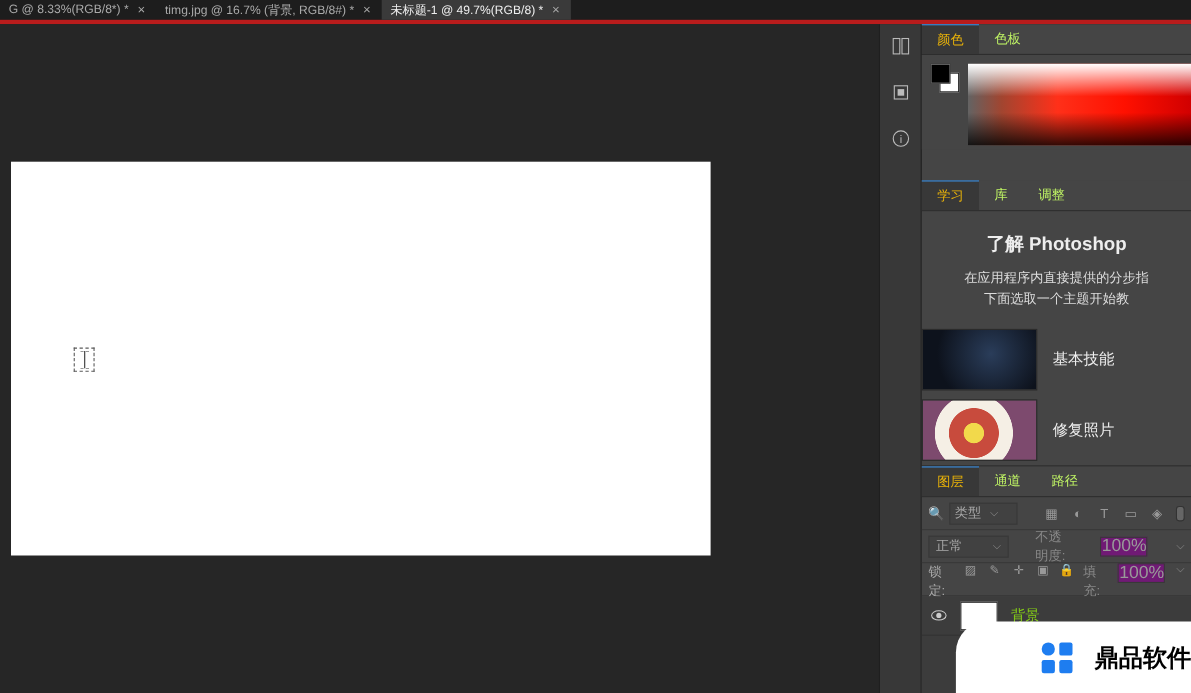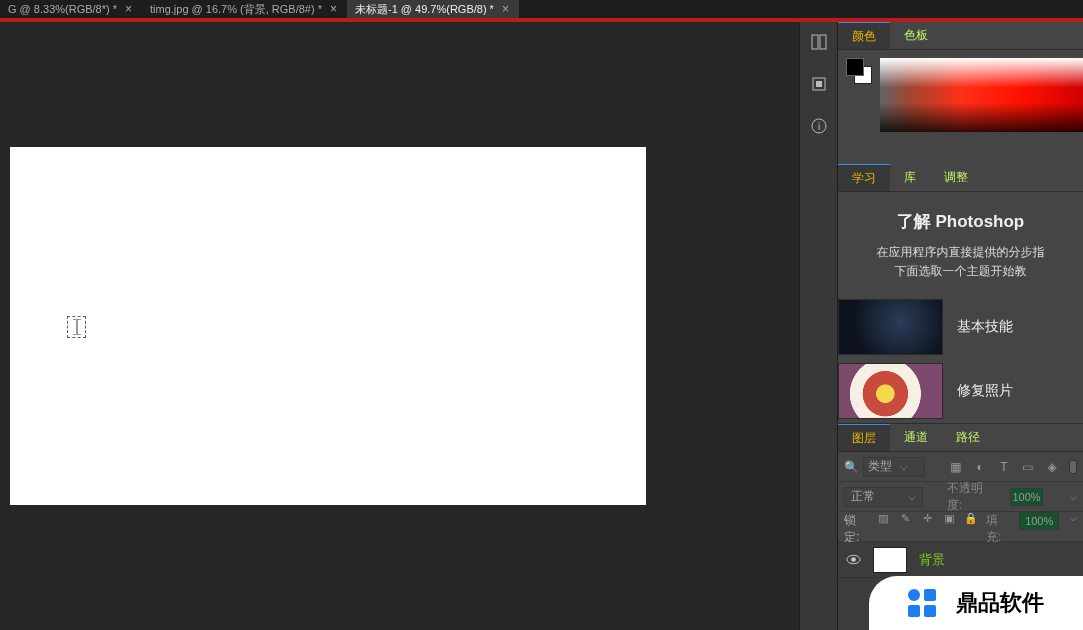--- a/index.html
+++ b/index.html
@@ -54,35 +54,35 @@
 .layers-panel { flex: 1; background: #454545; border-top: 1px solid #2d2d2d; display:flex; flex-direction:column; }
 .layer-toolbar { display:flex; align-items:center; height:30px; padding: 0 6px; border-bottom: 1px solid #383838; gap:4px; }
 .filter-drop { display:flex; align-items:center; gap:6px; color:#aaa; flex: 0 0 auto; padding: 2px 16px 2px 4px; border:1px solid #383838; background:#414141; height:20px; }
 .toolbar-icons { display:flex; gap:10px; margin-left:auto; align-items:center; }
 .tb-icon { width:14px; height:14px; color:#999; display:flex; align-items:center; justify-content:center; font-size:12px; }
 .switch-ind { width:8px; height:14px; background:#666; border-radius:3px; border:1px solid #333; }
 
 .blend-row { display:flex; align-items:center; height:30px; padding:0 6px; border-bottom:1px solid #383838; gap:24px; }
 .blend-drop { width: 100px; height:20px; border:1px solid #383838; background:#414141; color:#aaa; display:flex; align-items:center; padding:0 6px; }
 .blend-label { color:#888; margin-left:auto; }
-.pct-box { width:44px; height:18px; border:1px solid #383838; background:#14532d; color:#999; display:flex; align-items:center; justify-content:center; font-size:11px; }
+.pct-box { width:44px; height:18px; border:1px solid #383838; background:#701a75; color:#999; display:flex; align-items:center; justify-content:center; font-size:16px; }
 .chev { color:#888; font-size:10px; margin-left:2px; }
 
 .lock-row { display:flex; align-items:flex-start; height:30px; padding:0 6px; border-bottom:1px solid #383838; gap:8px; color:#aaa; }
 .lock-icons { display:flex; gap:9px; }
 .lk-ic { width:13px; height:13px; color:#999; font-size:11px; display:flex; align-items:center; justify-content:center; }
 
 .layer-list { flex:1; background:#3c3c3c; }
 .layer-row { height:36px; display:flex; align-items:center; gap:12px; padding:0 8px; border-bottom:1px solid #333; }
 .eye { width:15px; height:15px; }
 .layer-thumb { width:34px; height:26px; background:#fff; border:1px solid #222; }
 .layer-name { color:#84cc16; font-size:13px; }
 
 
-.watermark { position:absolute; right:0; bottom:0; width:214px; height:54px; background:#fff; border-top-left-radius:28px; display:flex; align-items:center; justify-content:center; gap:20px; font-size:22px; font-weight:700; color:#000; }
+.watermark { position:absolute; right:0; bottom:0; width:214px; height:65px; background:#fff; border-top-left-radius:28px; display:flex; align-items:center; justify-content:flex-end; gap:20px; font-size:22px; font-weight:700; color:#000; }
 .logo-sq { display:grid; grid-template-columns:repeat(2,12px); grid-template-rows:repeat(2,12px); gap:4px; }
 .logo-sq span { background:#1e7df0; border-radius:2px; }
 .logo-sq span.round { border-radius:50%; }
 </style>
 </head>
 <body>
 
 <div class="doc-tabs">
   <div class="doc-tab">
     <span>G @ 8.33%(RGB/8*) *</span>

